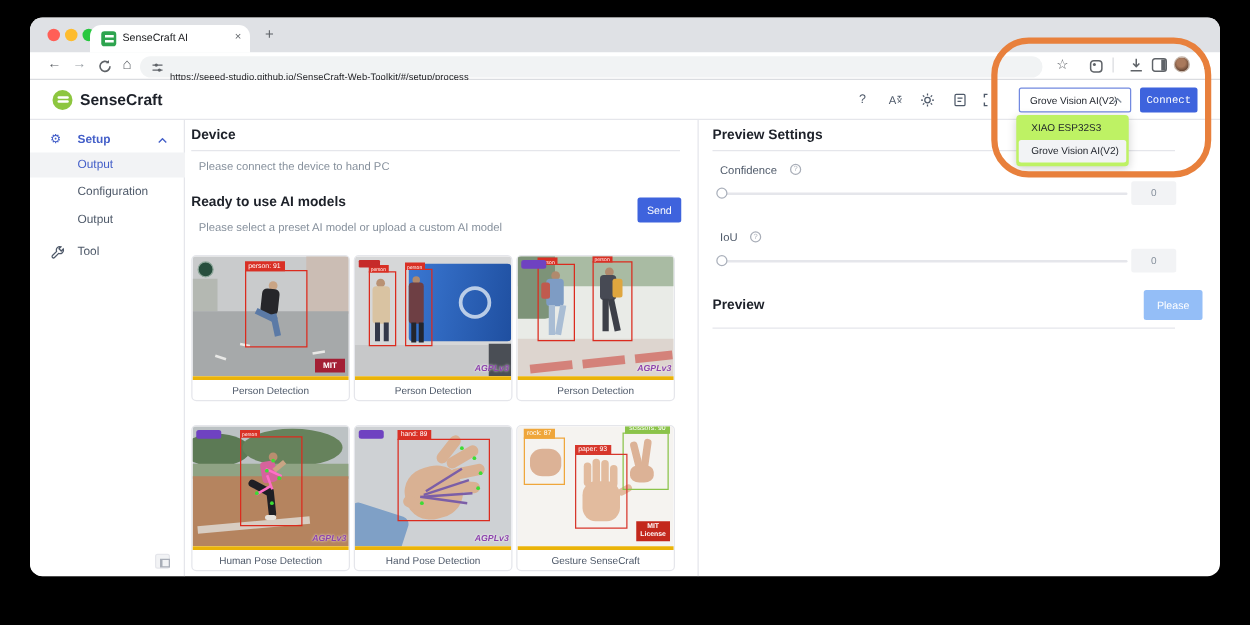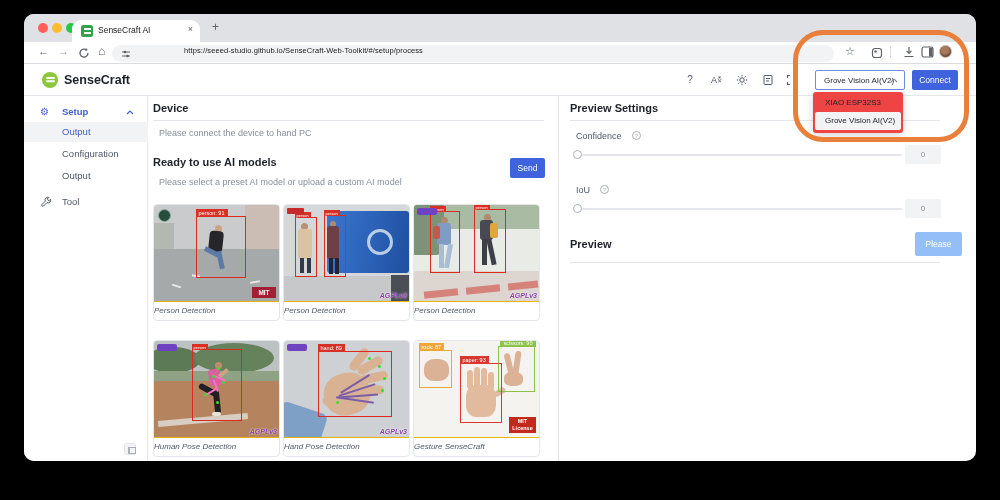--- a/index.html
+++ b/index.html
@@ -14,35 +14,35 @@
   #tab-title { position:absolute; left:26px; top:5px; font-size:8.5px; color:#202124; }
   .favicon { position:absolute; left:9px; top:5px; width:12px; height:12px; background:#2ea44f; border-radius:2.5px; }
   .favicon::after { content:""; position:absolute; left:2.5px; top:3px; width:7px; height:2px; background:#fff; box-shadow:0 4px 0 #fff; }
   .tab-x { position:absolute; right:7px; top:4px; font-size:9px; color:#5f6368; }
   .newtab { position:absolute; left:188px; top:6px; font-size:12px; color:#5f6368; }
 
   
   #toolbar { position:absolute; left:0; top:28px; width:100%; height:22px; background:#fff; border-bottom:1px solid #dadce0; }
   .navic { position:absolute; top:3px; font-size:11px; color:#5f6368; }
   #urlbar { position:absolute; left:88px; top:2.5px; width:722px; height:17px; background:#f1f3f4; border-radius:8.5px; }
-  #url-text { position:absolute; left:24px; top:1px; font-size:7.5px; color:#202124; letter-spacing:.1px; white-space:nowrap;margin-left:48px; }
+  #url-text { position:absolute; left:24px; top:12px; font-size:7.5px; color:#202124; letter-spacing:.1px; white-space:nowrap; }
   .avatar { position:absolute; left:915px; top:3px; width:13px; height:13px; border-radius:50%; background:radial-gradient(circle at 45% 38%, #a9795c 0 36%, #6b4a38 70%); border:1px solid #c4b4a8; }
   .tb-sep { position:absolute; left:866px; top:4px; width:1px; height:12px; background:#dadce0; }
 
   
   #appheader { position:absolute; left:0; top:50px; width:100%; height:32px; background:#fff; border-bottom:1px solid #e5e6eb; }
   #logo { position:absolute; left:18px; top:8px; width:16px; height:16px; border-radius:50%; background:#8dc63f; }
   #logo::after { content:""; position:absolute; left:3.5px; top:5px; width:9px; height:1.8px; background:#fff; box-shadow:0 3.2px 0 #fff; border-radius:1px; }
   #brand { position:absolute; left:40px; top:9px; font-size:12.5px; font-weight:bold; color:#1d2129; }
   .hico { position:absolute; top:10px; width:12px; height:12px; color:#4e5969; font-size:10px; text-align:center; }
   #devsel { position:absolute; left:791px; top:6px; width:90px; height:20px; background:#fff; border:1px solid #7289e0; border-radius:2px; }
   #devsel span.val { position:absolute; left:8px; top:5px; font-size:8px; color:#1d2129; }
   .btn { position:absolute; border-radius:2px; color:#fff; text-align:center; border:none; }
-  #connect { left:888px; top:6px; width:46px; height:20px; background:#3e63dd; font-size:8.5px; line-height:20px; }
-  #dropdown { position:absolute; left:789px; top:78px; width:90px; height:41px; background:#ef4444; border-radius:3px; box-shadow:0 2px 8px rgba(0,0,0,.18); z-index:40; padding-top:2px; }
+  #connect { left:888px; top:6px; width:46px; height:20px; background:#3e63dd; font-size:8.5px; line-height:20px;font-family:Liberation Mono, monospace; }
+  #dropdown { position:absolute; left:789px; top:78px; width:90px; height:41px; background:#bef264; border-radius:3px; box-shadow:0 2px 8px rgba(0,0,0,.18); z-index:40; padding-top:2px; }
   .dd-item { height:18px; line-height:18px; font-size:8px; color:#1d2129; padding-left:10px; margin:0 2px; border-radius:2px; }
   .dd-item.sel { background:#f2f3f5; }
 
   
   #sidebar { position:absolute; left:0; top:82px; width:124px; height:365px; background:#fff; border-right:1px solid #e5e6eb; }
   .side-row { position:absolute; left:0; width:124px; height:20px; font-size:9.5px; line-height:20px; color:#4e5969; }
   .side-row .lbl { position:absolute; left:38px; }
   .side-blue { color:#4560c9; }
   .side-active { background:#f2f3f5; }
   .side-ico { position:absolute; left:16px; top:4px; width:12px; height:12px; }
@@ -51,21 +51,21 @@
 
   
   .h1 { position:absolute; font-size:11px; font-weight:bold; color:#1d2129; }
   .hint { position:absolute; font-size:9px; color:#86909c; }
   .divider { position:absolute; height:1px; background:#e5e6eb; }
   #vdiv { position:absolute; left:534px; top:82px; width:1px; height:365px; background:#e5e6eb; }
 
   
   .card { position:absolute; width:127px; height:117px; background:#fff; border:1px solid #e5e6eb; border-radius:4px; overflow:hidden; }
   .card-img { position:relative; width:125px; height:96px; overflow:hidden; }
-  .card-cap { position:relative; width:125px; height:19px; border-top:1px solid #eab308; font-size:8px; color:#4e5969; line-height:18px;font-style:italic; }
+  .card-cap { position:relative; width:125px; height:19px; border-top:3px solid #eab308; font-size:8px; color:#4e5969; text-align:center; line-height:18px; }
   .bbox { position:absolute; border:1.5px solid #db2b1e; }
   .det { position:absolute; top:-8px; left:-1.5px; background:#d93025; color:#fff; font-size:5.5px; padding:1px 3px; white-space:nowrap; }
   .det-tiny { font-size:4px; padding:.5px 2px; top:-6px; }
   .chip-purple { position:absolute; left:3px; top:3px; width:20px; height:7px; background:#6f42c1; border-radius:2px; }
   .chip-red { position:absolute; left:3px; top:3px; width:17px; height:6px; background:#c62a2a; border-radius:1px; }
   .agpl { position:absolute; right:2px; bottom:2px; font-size:7px; font-weight:bold; font-style:italic; color:#8e44ad; text-shadow:0 0 2px #fff; }
   .mit { position:absolute; right:3px; bottom:3px; background:#a31f34; color:#fff; font-weight:bold; text-align:center; }
 
   
   .slider-track { position:absolute; height:2px; background:#e5e6eb; border-radius:1px; }

